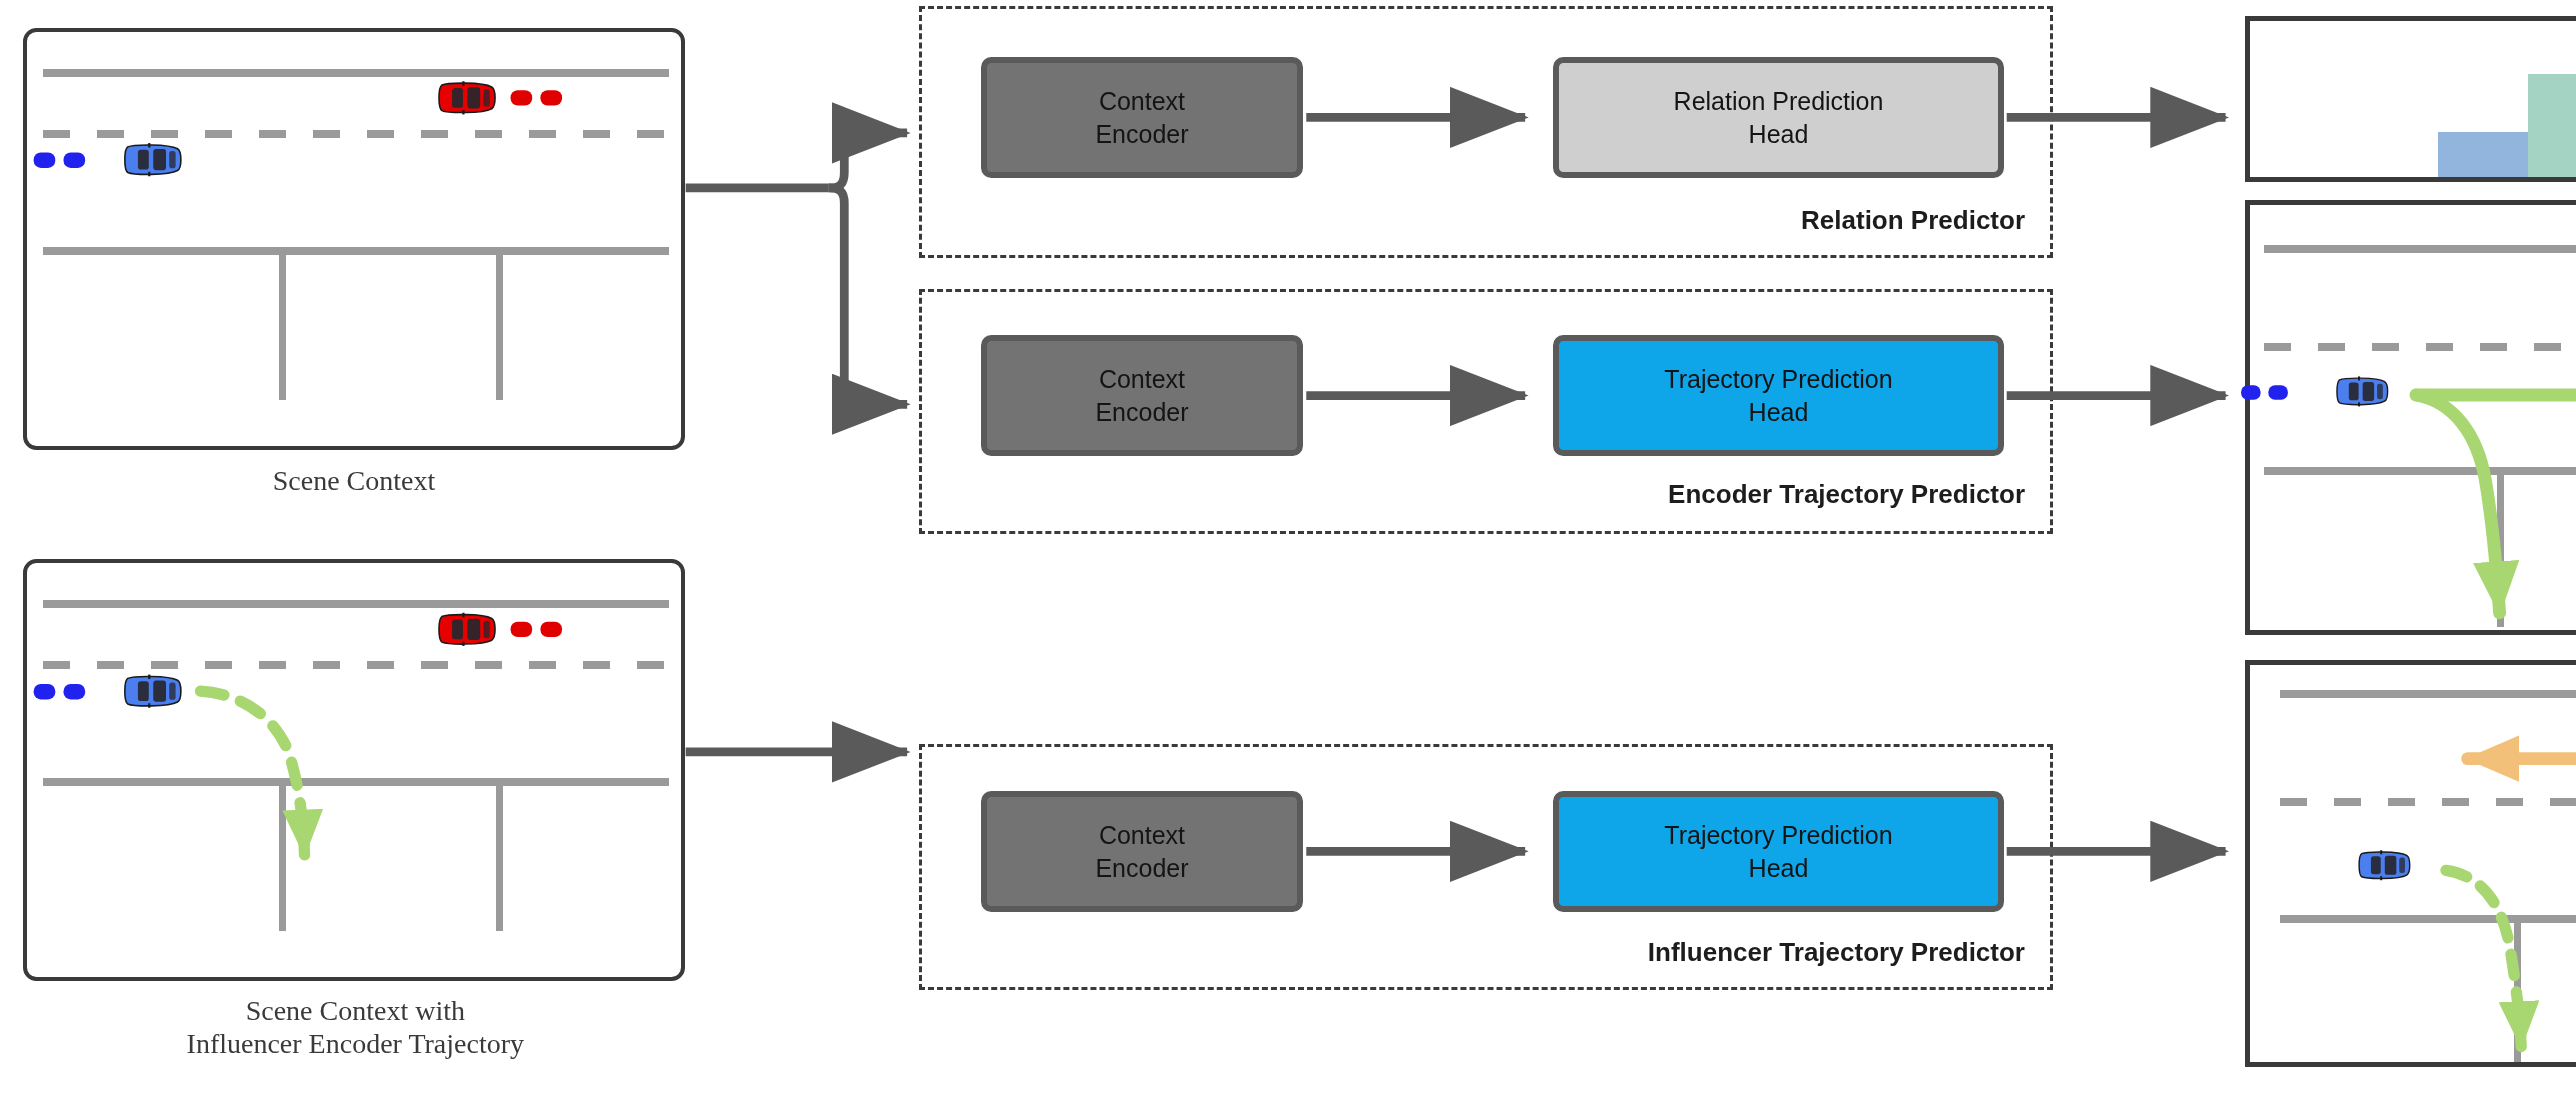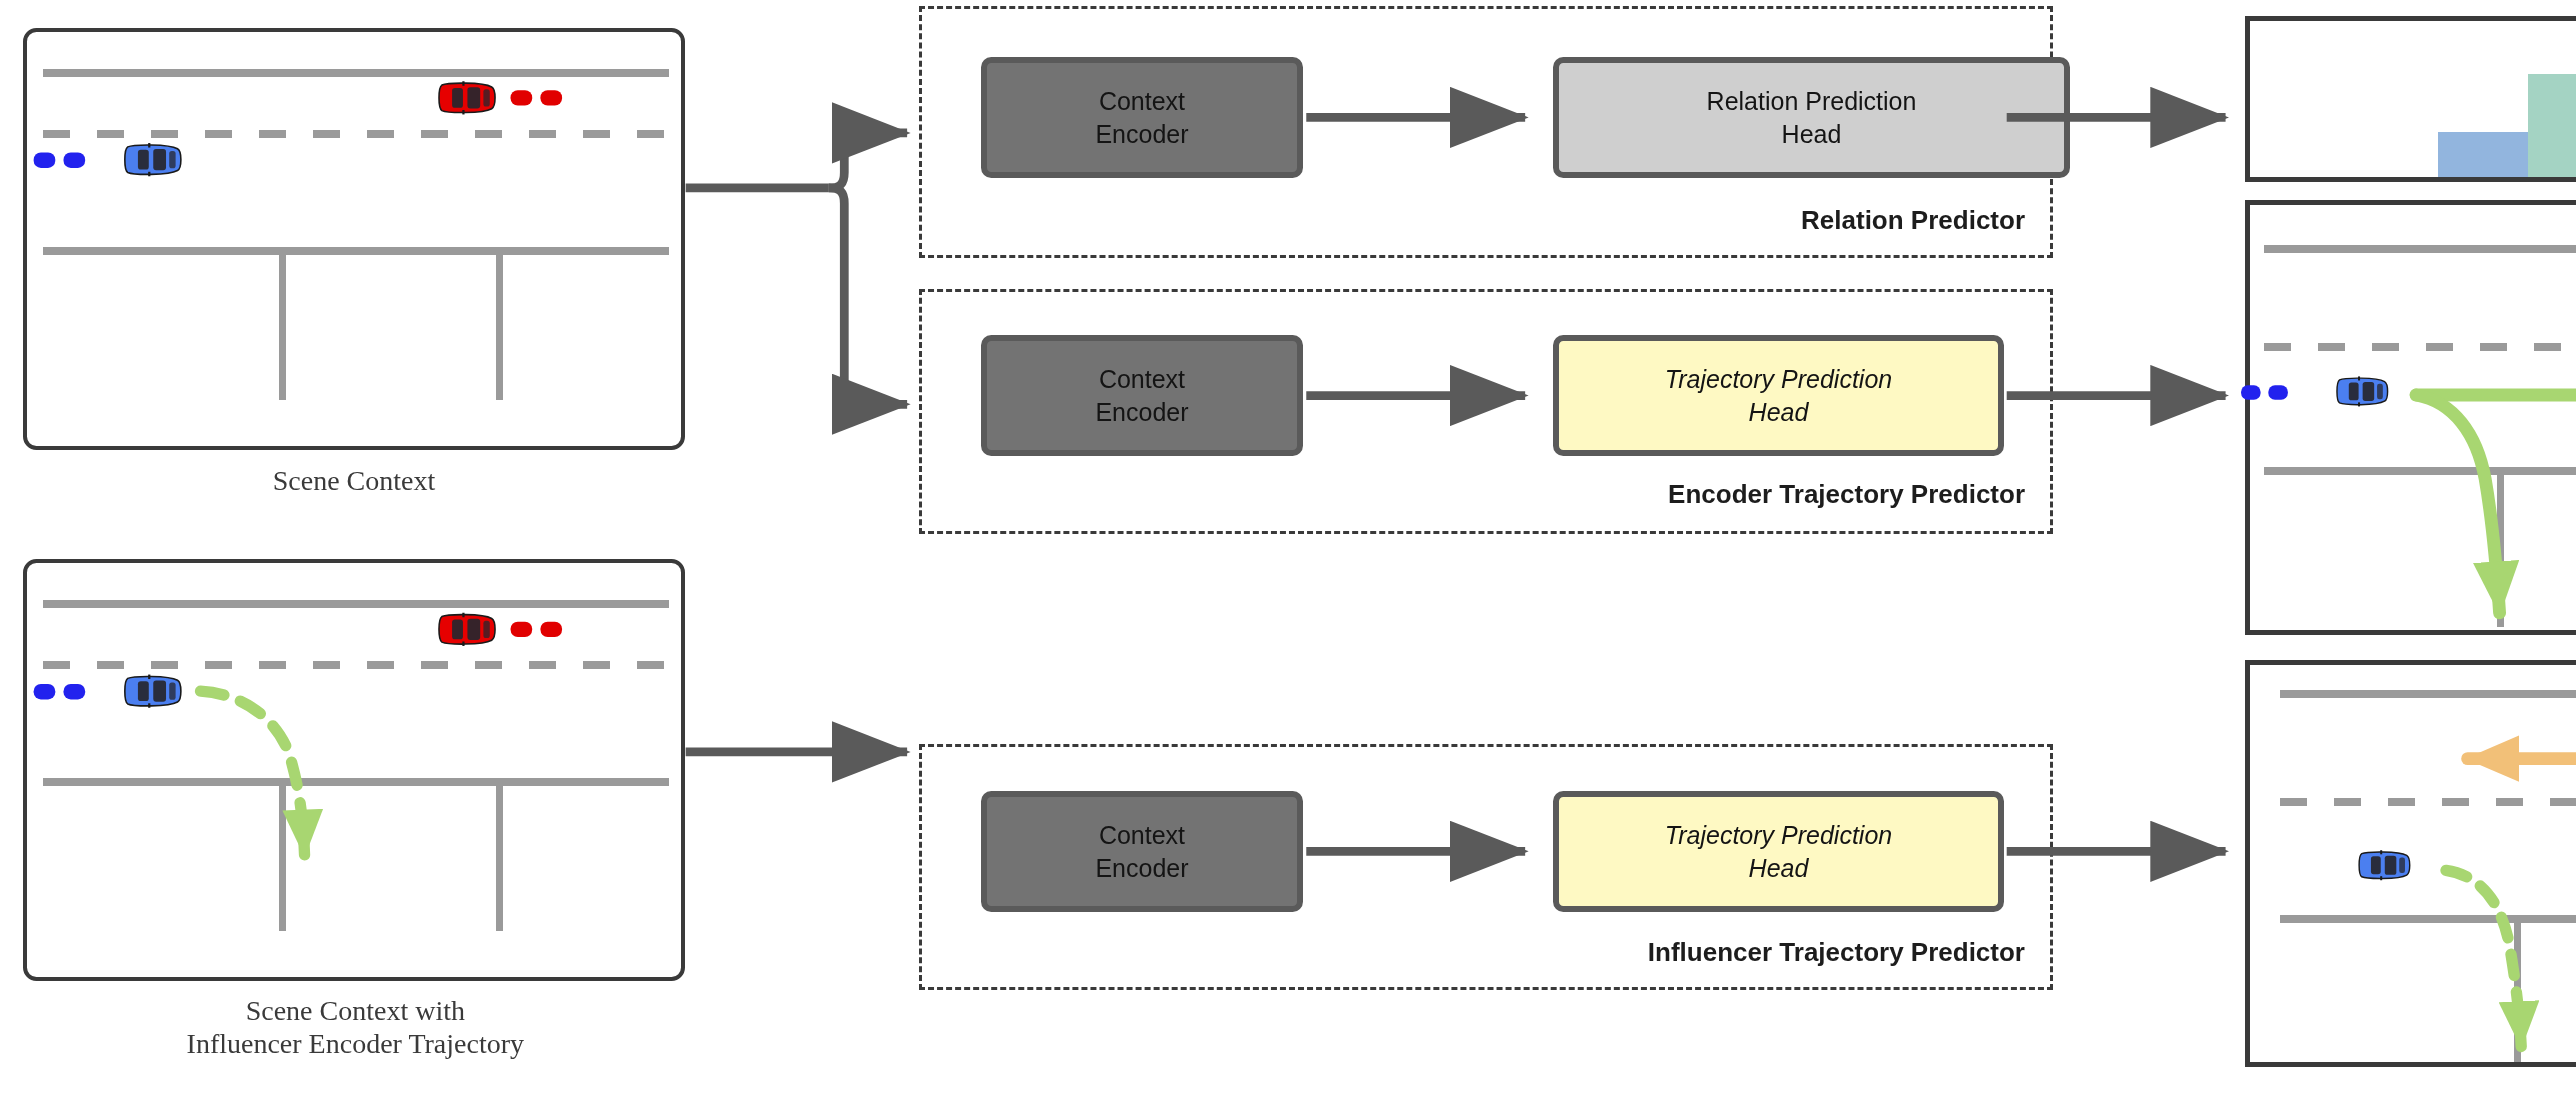--- a/index.html
+++ b/index.html
@@ -20,21 +20,21 @@
   
   .dashbox{position:absolute;border:3.1px dashed #3a3a3a;box-sizing:border-box;background:transparent;}
   .dashbox-label{position:absolute;font-weight:bold;font-size:26px;color:#1d1d1d;text-align:right;white-space:nowrap;}
 
   .modbox{position:absolute;box-sizing:border-box;border:6.2px solid #5a5a5a;border-radius:10.3px;
           display:flex;align-items:center;justify-content:center;text-align:center;
           font-size:25px;color:#141414;line-height:1.32;}
   .mod-orange{background:#f2c островb;}
   .mod-orange{background:#737373;}
   .mod-grey{background:#cfcfcf;}
-  .mod-blue{background:#fef9c3;font-style:italic;}
+  .mod-blue{background:#0ea5e9;}
 
   svg.overlay{position:absolute;left:0;top:0;width:2937px;height:1097px;pointer-events:none;}
 
   
   .bar{position:absolute;}
 </style>
 </head>
 <body>
 
 <div class="scene-panel" style="left:23px;top:28px;width:662px;height:422px;">
@@ -54,21 +54,21 @@
   <div class="road-vert" style="left:469px;top:221px;height:147px;"></div>
 </div>
 <div class="caption" style="left:10.3px;top:994px;width:690px;">Scene Context with
 Influencer Encoder Trajectory</div>
 
 <div class="dashbox" style="left:919px;top:6.2px;width:1134px;height:252px;"></div>
 <div class="modbox mod-orange" style="left:981px;top:57px;width:322px;height:121px;">
   <span style="white-space:pre-line;">Context
 Encoder</span>
 </div>
-<div class="modbox mod-grey" style="left:1553px;top:57px;width:517px;height:121px;">
+<div class="modbox mod-grey" style="left:1553px;top:57px;width:451px;height:121px;">
   <span style="white-space:pre-line;">Relation Prediction
 Head</span>
 </div>
 <div class="dashbox-label" style="left:1340px;top:205px;width:685px;">Relation Predictor</div>
 
 <div class="dashbox" style="left:919px;top:289px;width:1134px;height:245px;"></div>
 <div class="modbox mod-orange" style="left:981px;top:335px;width:322px;height:121px;">
   <span style="white-space:pre-line;">Context
 Encoder</span>
 </div>

